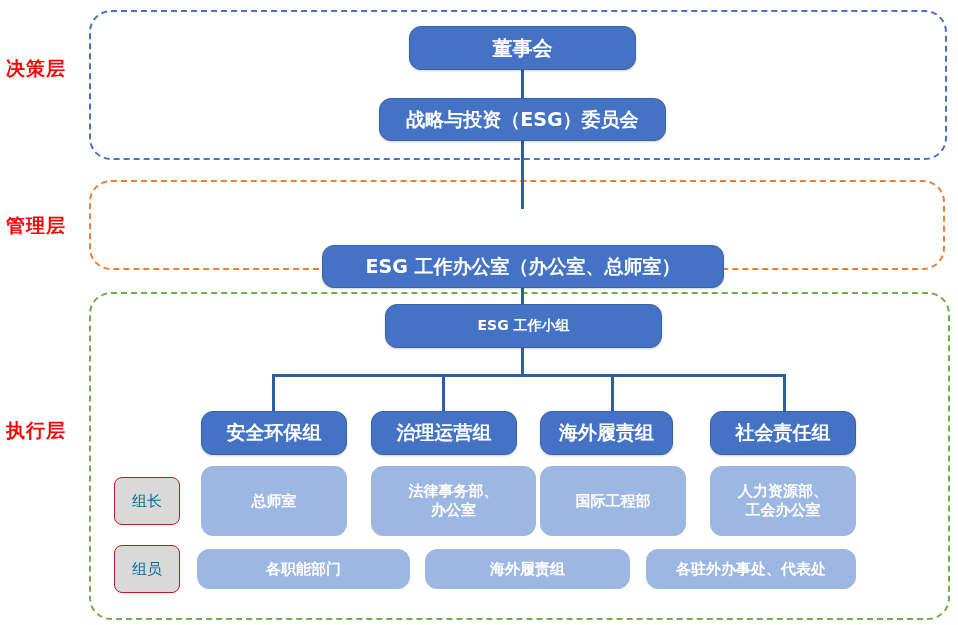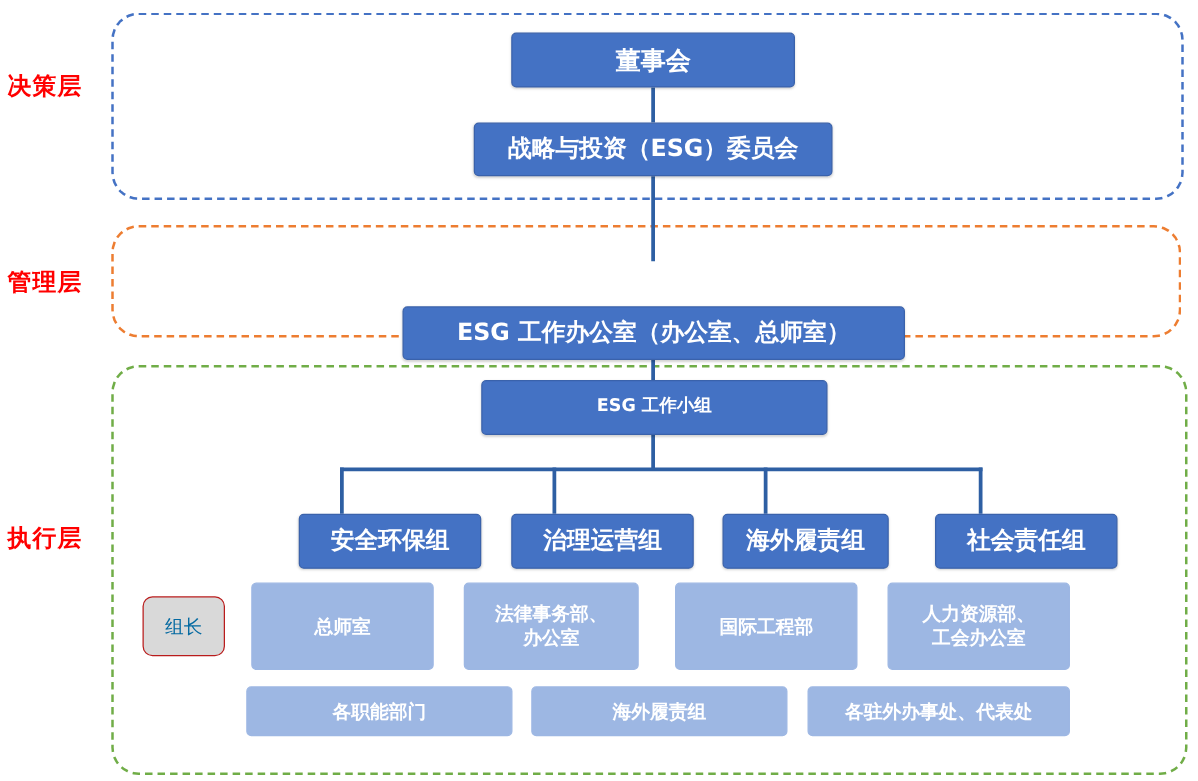--- a/index.html
+++ b/index.html
@@ -52,21 +52,21 @@
   .conn-h { height: 3px; }
 
   
   .node {
     position: absolute;
     display: flex;
     align-items: center;
     justify-content: center;
     text-align: center;
     color: #ffffff;
-    border-radius: 4px;
+    border-radius: 12px;
     line-height: 1.25;
     font-family: "DejaVu Sans", "Liberation Sans", sans-serif;
     font-weight: bold;
   }
   .node-primary {
     background: #4472C4;
     border: 1px solid #3A62AB;
     box-shadow: 0 1px 2px rgba(0,0,0,0.18);
   }
   .node-light {
@@ -80,29 +80,29 @@
     color: #0369a1;
     font-weight: normal;
   }
 
   
   #node-board       { left: 409px; top: 26px;  width: 227px; height: 44px;  font-size: 20px; }
   #node-committee   { left: 379px; top: 98px;  width: 287px; height: 43px;  font-size: 19px; }
   #node-office      { left: 322px; top: 209px; width: 402px; height: 43px;  font-size: 19px; margin-top: 36px; }
   #node-workgroup   { left: 385px; top: 304px; width: 277px; height: 44px;  font-size: 14px; }
 
-  .group-head { top: 411px; height: 44px; font-size: 19px; margin-left: 38px; }
+  .group-head { top: 411px; height: 44px; font-size: 19px; }
   #group-0 { left: 201px; width: 146px; }
   #group-1 { left: 371px; width: 146px; }
   #group-2 { left: 540px; width: 133px; }
   #group-3 { left: 710px; width: 146px; }
 
   .leader-cell { top: 466px; height: 70px; font-size: 15px; }
   #leader-0 { left: 201px; width: 146px; }
-  #leader-1 { left: 371px; width: 140px; }
+  #leader-1 { left: 371px; width: 165px; }
   #leader-2 { left: 540px; width: 146px; }
   #leader-3 { left: 710px; width: 146px; }
 
   .member-cell { top: 549px; height: 40px; font-size: 15px; }
   #member-0 { left: 197px; width: 213px; }
   #member-1 { left: 425px; width: 205px; }
   #member-2 { left: 646px; width: 210px; }
 
   .row-tag { width: 66px; height: 48px; font-size: 15px; border-radius: 8px; }
   #tag-leader { left: 114px; top: 477px; }
@@ -141,20 +141,21 @@
   <div class="node node-primary" id="node-committee">战略与投资（ESG）委员会</div>
   <div class="node node-primary" id="node-office">ESG 工作办公室（办公室、总师室）</div>
   <div class="node node-primary" id="node-workgroup">ESG 工作小组</div>
 
   <div class="node node-primary group-head" id="group-0">安全环保组</div>
   <div class="node node-primary group-head" id="group-1">治理运营组</div>
   <div class="node node-primary group-head" id="group-2">海外履责组</div>
   <div class="node node-primary group-head" id="group-3">社会责任组</div>
 
   <div class="node node-gray row-tag" id="tag-leader">组长</div>
+  <div class="node node-gray row-tag" id="tag-member">组员</div>
 
   <div class="node node-light leader-cell" id="leader-0">
     <div>
       <span>总师室</span>
 
     </div>
   </div>
   <div class="node node-light leader-cell" id="leader-1">
     <div>
       <span>法律事务部、</span>

